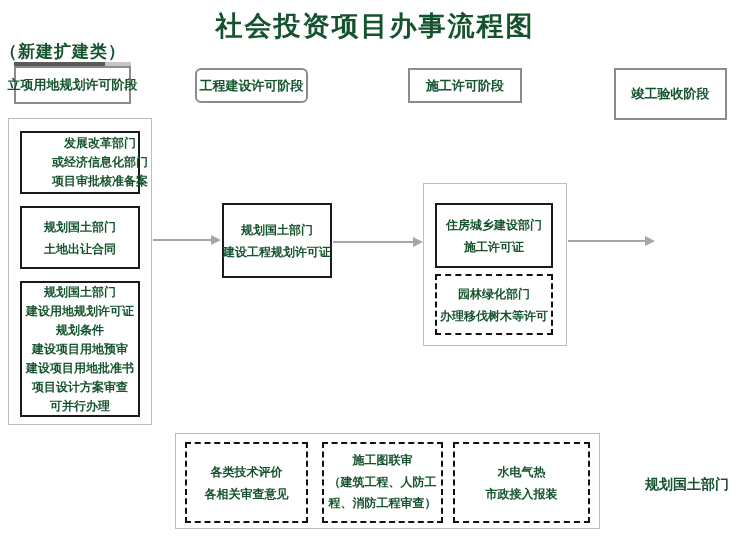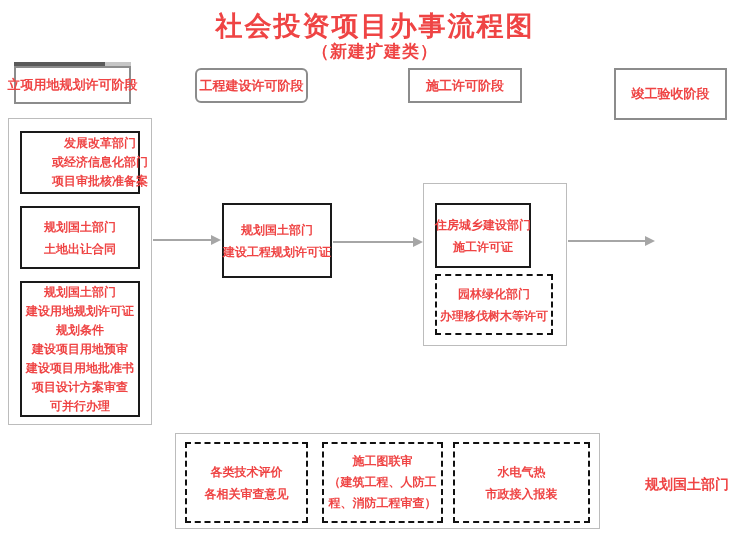--- a/index.html
+++ b/index.html
@@ -1,27 +1,27 @@
 <!DOCTYPE html>
 <html><head>
 <meta charset="utf-8">
 <style>
   html,body{margin:0;padding:0;background:#fff;}
   .canvas{
     position:relative;width:750px;height:539px;background:#ffffff;
-    font-family:"DejaVu Sans","Liberation Sans",sans-serif;color:#ef4444;
+    font-family:"DejaVu Sans","Liberation Sans",sans-serif;color:#14532d;
     overflow:hidden;
   }
   .abs{position:absolute;box-sizing:border-box;}
   .title{
     left:0;top:8px;width:750px;text-align:center;
     font-size:27px;font-weight:bold;letter-spacing:2px;
   }
   .subtitle{
-    left:0;top:40px;width:750px;text-align:center;
+    left:0;top:40px;width:750px;text-align:left;
     font-size:17px;font-weight:bold;letter-spacing:1px;
   }
   .stage{
     border:2px solid #8c8c8c;background:#fff;
     display:flex;align-items:center;justify-content:center;
     font-size:13px;font-weight:bold;white-space:nowrap;
   }
   .stage-topbar{height:4px;background:#c6c6c6;overflow:hidden;}
   .stage-topbar-dark{height:4px;width:78%;background:#5a5a5a;}
   .group{border:1px solid #bcbcbc;background:#fff;}
@@ -83,42 +83,42 @@
 
   <div class="abs nbox lh22" style="left:222px;top:203px;width:110px;height:75px;">
     <span class="line">规划国土部门</span>
     <span class="line">建设工程规划许可证</span>
   </div>
 
   <div class="abs arrow" style="left:333px;top:241px;width:81px;"></div>
 
   <div class="abs group" style="left:423px;top:183px;width:144px;height:163px;"></div>
 
-  <div class="abs nbox lh22" style="left:435px;top:203px;width:96px;height:65px;">
+  <div class="abs nbox lh22" style="left:435px;top:203px;width:118px;height:65px;">
     <span class="line">住房城乡建设部门</span>
     <span class="line">施工许可证</span>
   </div>
 
   <div class="abs nbox dashed lh22" style="left:435px;top:274px;width:118px;height:61px;">
     <span class="line">园林绿化部门</span>
     <span class="line">办理移伐树木等许可</span>
   </div>
 
   <div class="abs arrow" style="left:568px;top:240px;width:78px;"></div>
 
 
   <div class="abs group" style="left:175px;top:433px;width:425px;height:96px;"></div>
 
   <div class="abs nbox dashed lh22" style="left:185px;top:442px;width:123px;height:81px;">
     <span class="line">各类技术评价</span>
     <span class="line">各相关审查意见</span>
   </div>
 
   <div class="abs nbox dashed" style="left:322px;top:442px;width:121px;height:81px;">
-    <span class="line" style="line-height:21px;">施工图联审</span>
+    <span class="line" style="line-height:21px;font-family:Liberation Mono, monospace;">施工图联审</span>
     <span class="line" style="line-height:21px;">（建筑工程、人防工</span>
     <span class="line" style="line-height:21px;">程、消防工程审查）</span>
   </div>
 
   <div class="abs nbox dashed lh22" style="left:453px;top:442px;width:137px;height:81px;">
     <span class="line">水电气热</span>
     <span class="line">市政接入报装</span>
   </div>
 
   <div class="abs note" style="left:645px;top:476px;">规划国土部门</div>

